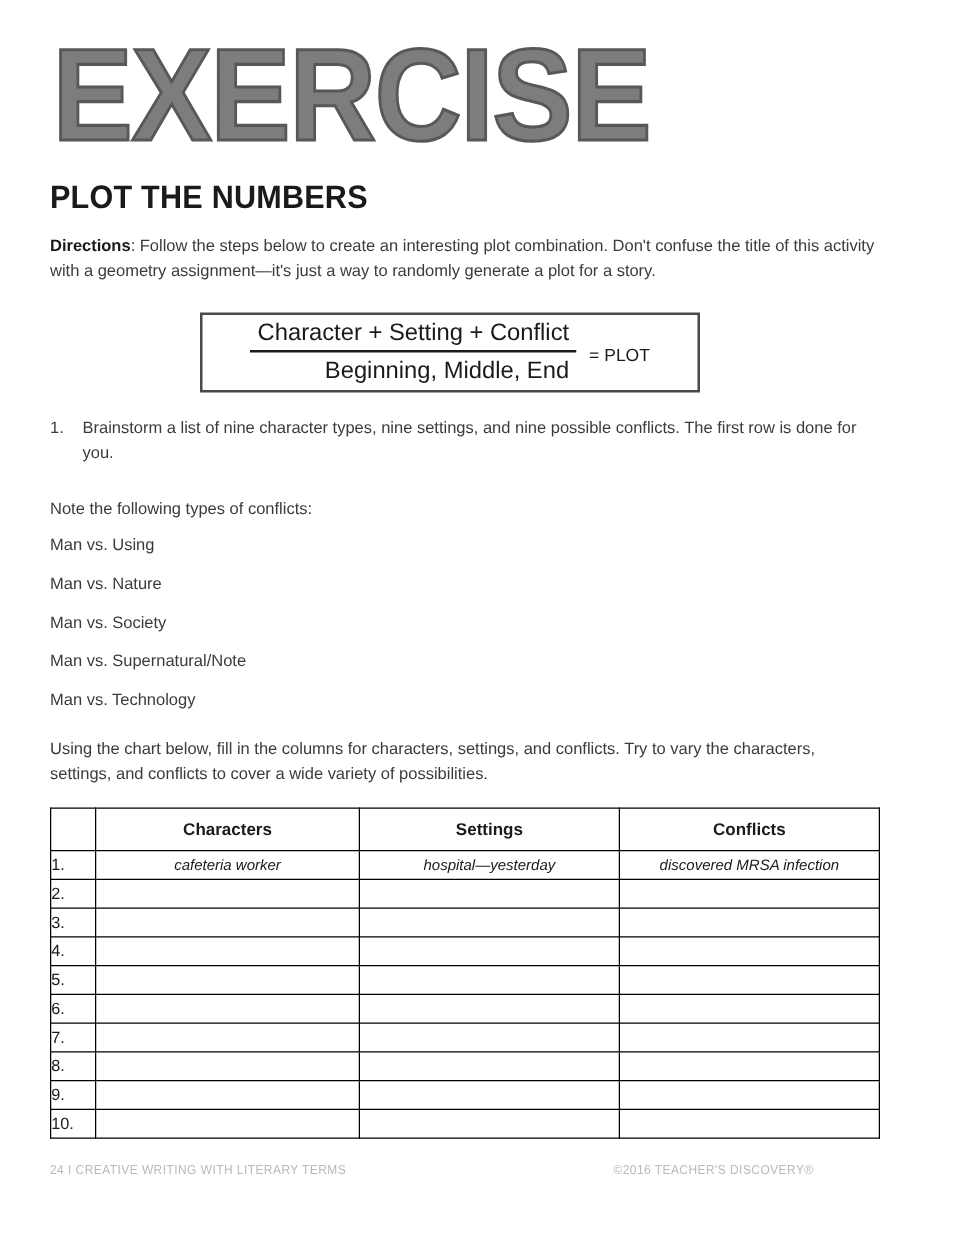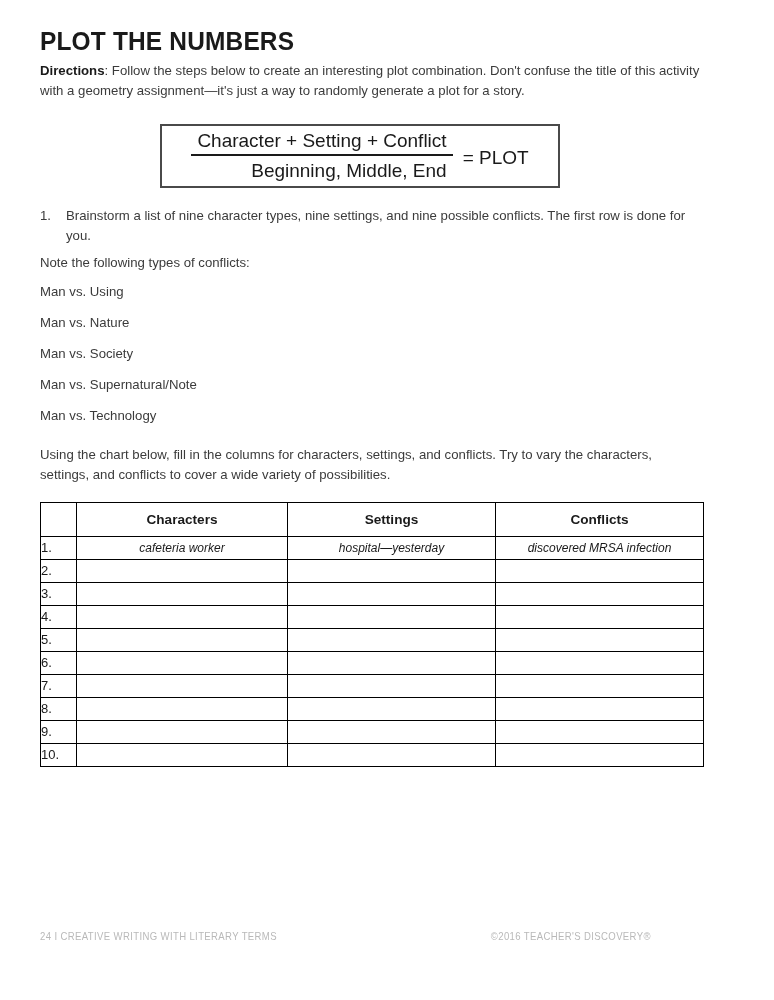--- a/index.html
+++ b/index.html
@@ -59,21 +59,21 @@
     margin: 26px 0 0 0;
     transform: scaleX(0.94);
     transform-origin: left center;
   }
 
   
   .directions {
     font-size: 13.2px;
     line-height: 1.55;
     color: #3b3b3b;
-    margin-top: 4px;
+    margin-top: 14px;
     width: 660px;
   }
   .directions b { color: #1a1a1a; }
 
   
   .formula-box {
     position: relative;
     margin: 22px 0 0 120px;
     width: 400px;
     height: 64px;
@@ -91,21 +91,21 @@
     line-height: 1.22;
   }
   .numerator { padding: 0 6px 1px 6px; }
   .frac-bar {
     height: 2px;
     background: #1a1a1a;
     margin: 1px 0 2px 0;
   }
   .denominator { padding: 1px 6px 0 6px; text-align: right; }
   .equals-plot {
-    font-size: 19px;
+    font-size: 14px;
     color: #1a1a1a;
     margin-left: 10px;
     padding-top: 4px;
   }
 
   
   .numbered-item {
     display: flex;
     margin-top: 18px;
     font-size: 13.2px;
@@ -115,21 +115,21 @@
   .num-marker {
     width: 26px;
     flex: 0 0 26px;
     color: #3b3b3b;
   }
   .num-text { width: 634px; }
 
   .note-line {
     font-size: 13.2px;
     color: #3b3b3b;
-    margin-top: 8px;
+    margin-top: 26px;
   }
 
   .conflict-list { margin-top: 14px; }
   .conflict-item {
     font-size: 13.2px;
     color: #3b3b3b;
     margin-bottom: 16px;
   }
 
   .chart-intro {
@@ -198,20 +198,23 @@
     transform-origin: left center;
   }
   .footer-left, .footer-right { white-space: nowrap; }
 </style>
 </head>
 <body>
 
 <div class="page">
   <div class="content">
 
+    <div class="title-wrap">
+      <span class="exercise-title">EXERCISE</span>
+    </div>
 
     <div class="subtitle">PLOT THE NUMBERS</div>
 
     <p class="directions">
       <b>Directions</b><span>: </span><span>Follow the steps below to create an interesting plot combination. Don't confuse the title of this activity with a geometry assignment—it's just a way to randomly generate a plot for a story.</span>
     </p>
 
     <div class="formula-box">
       <div class="fraction">
         <div class="numerator">Character + Setting + Conflict</div>

